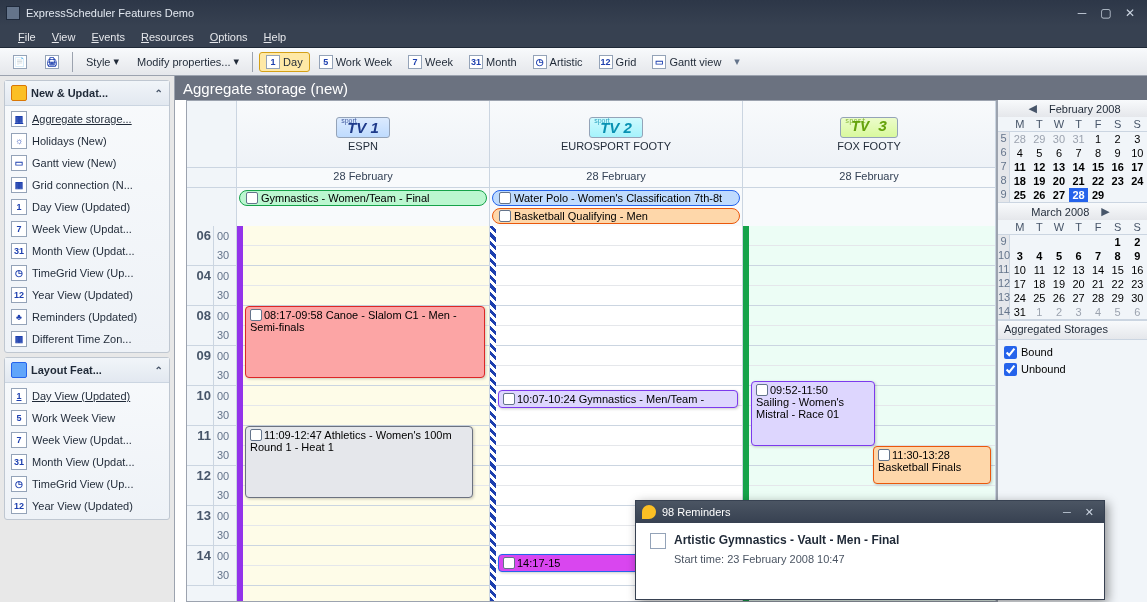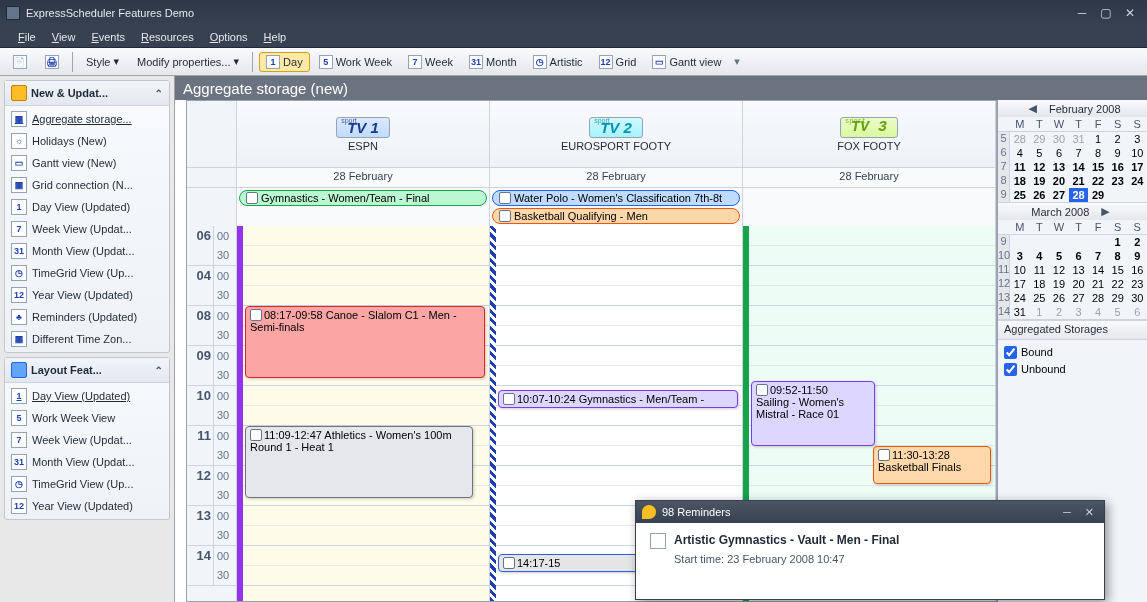--- a/index.html
+++ b/index.html
@@ -393,21 +393,21 @@
                 <div class="gridline" style="top: 200px;"></div>
                 <div class="gridline hr" style="top: 220px;"></div>
                 <div class="gridline" style="top: 240px;"></div>
                 <div class="gridline hr" style="top: 260px;"></div>
                 <div class="gridline" style="top: 280px;"></div>
                 <div class="gridline hr" style="top: 300px;"></div>
                 <div class="gridline" style="top: 320px;"></div>
                 <div class="gridline hr" style="top: 340px;"></div>
                 <div class="stripe s-blue"></div>
                 <div class="evt" style="top: 164px; height: 18px; left: 8px; right: 4px; background: rgb(221, 214, 254); border-color: rgb(124, 58, 237);"><span class="ei"></span><span>10:07-10:24 Gymnastics - Men/Team -</span></div>
-                <div class="evt" style="top: 328px; height: 18px; left: 8px; right: 60px; background: #e5e5e5; border-color: rgb(37, 99, 235);"><span class="ei"></span><span>14:17-15</span></div>
+                <div class="evt" style="top: 328px; height: 18px; left: 8px; right: 60px; background: #d946ef; border-color: rgb(37, 99, 235);"><span class="ei"></span><span>14:17-15</span></div>
               </div>
               <div class="daycol c3">
                 <div class="gridline" style="top: 0px;"></div>
                 <div class="gridline hr" style="top: 20px;"></div>
                 <div class="gridline" style="top: 40px;"></div>
                 <div class="gridline hr" style="top: 60px;"></div>
                 <div class="gridline" style="top: 80px;"></div>
                 <div class="gridline hr" style="top: 100px;"></div>
                 <div class="gridline" style="top: 120px;"></div>
                 <div class="gridline hr" style="top: 140px;"></div>

